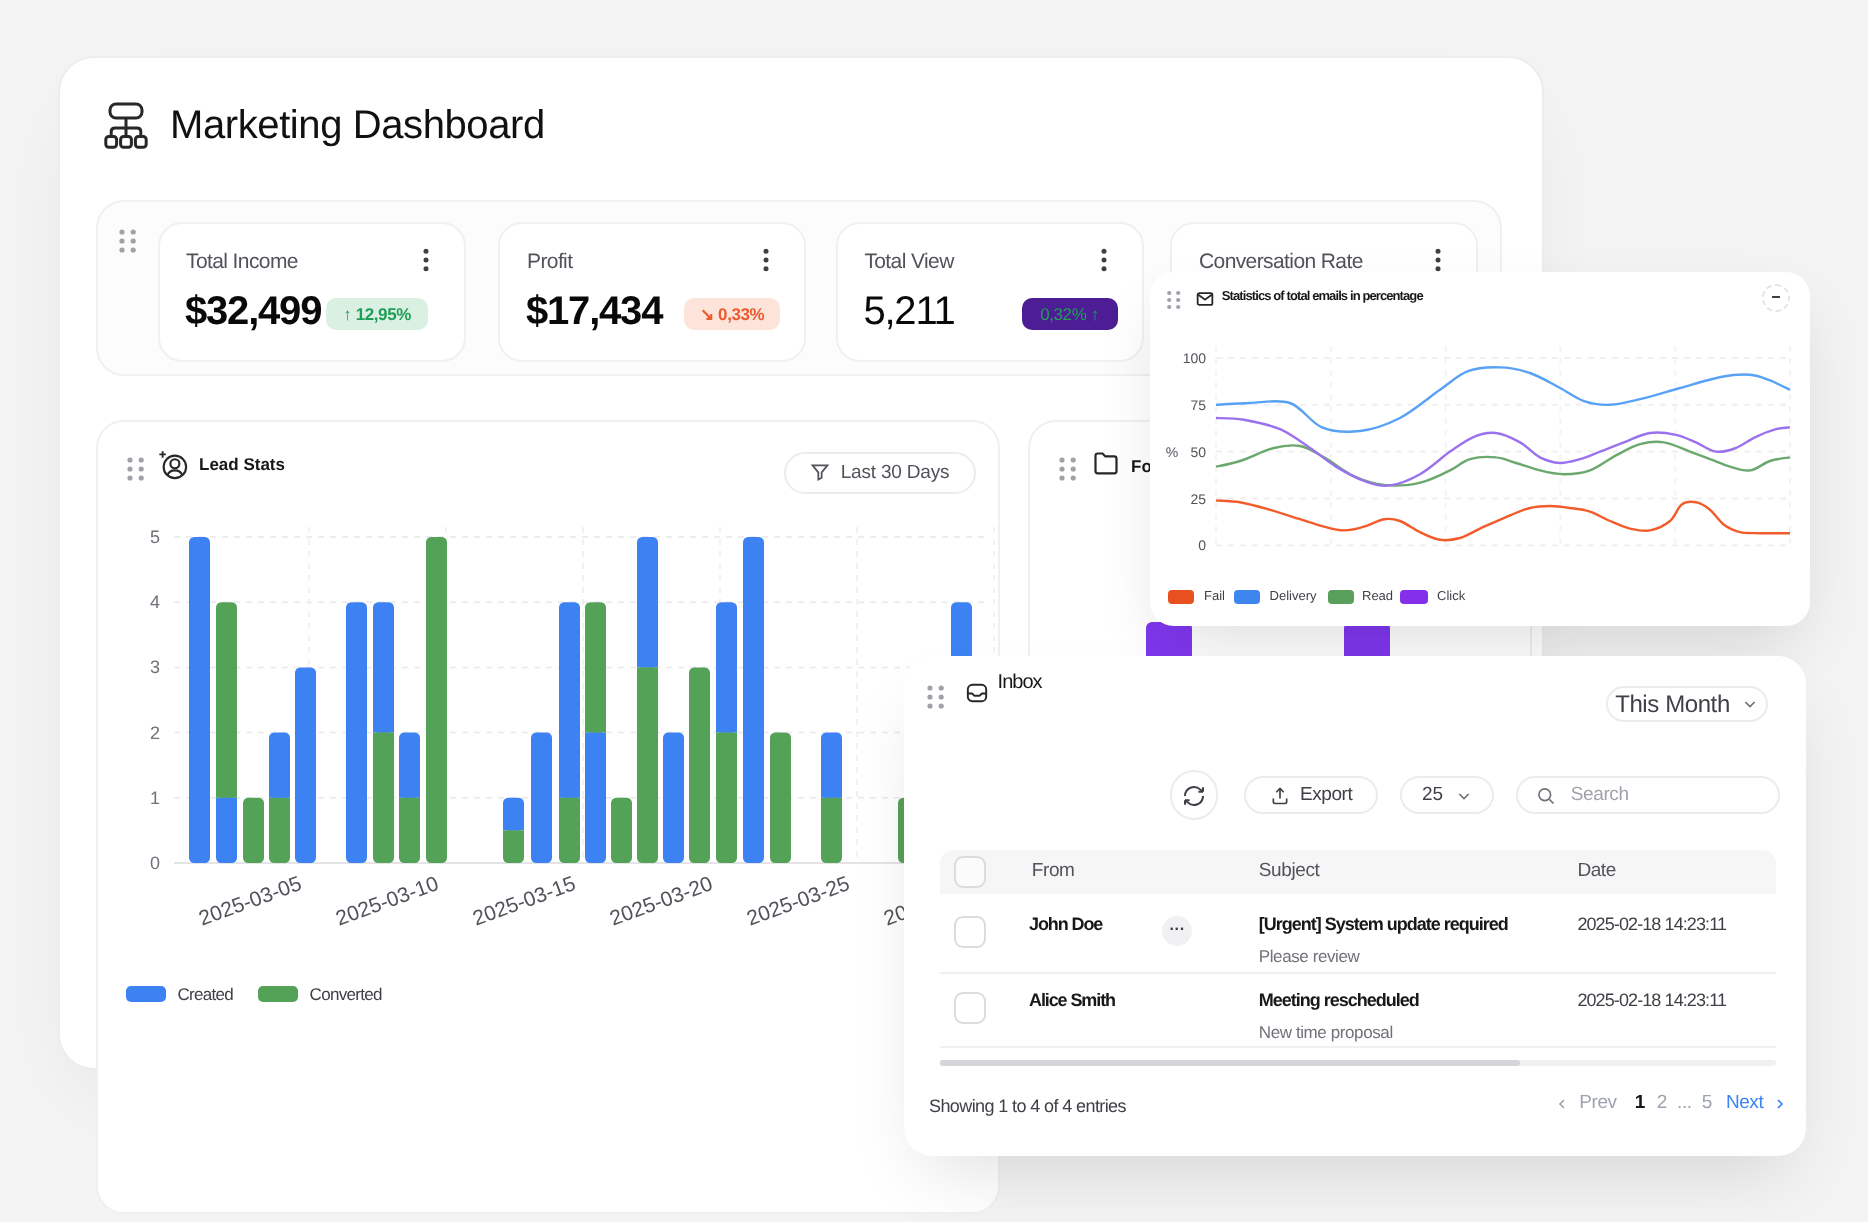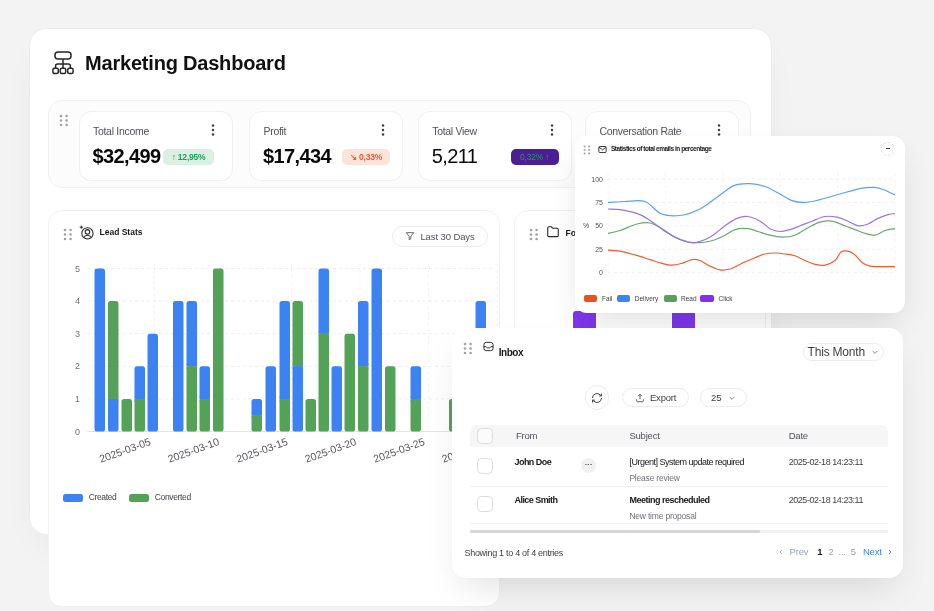--- a/index.html
+++ b/index.html
@@ -12,21 +12,21 @@
 <div class="card" style="left:29px;top:28px;width:743px;height:507px;border-radius:18px;border:1px solid #ededef;box-shadow:0 18px 40px -18px rgba(0,0,0,.10);"></div>
 
 <svg class="abs" style="left:52px;top:51px" width="22" height="24" viewBox="0 0 22 24" fill="none" stroke="#27272a" stroke-width="1.5">
   <rect x="3" y="1" width="16" height="7" rx="3"></rect>
   <path d="M11 8 V17"></path>
   <path d="M3.6 17 V14.8 Q3.6 13 5.6 13 H16.4 Q18.4 13 18.4 14.8 V17"></path>
   <rect x="0.9" y="17.2" width="5.4" height="5.4" rx="1.5"></rect>
   <rect x="8.3" y="17.2" width="5.4" height="5.4" rx="1.5"></rect>
   <rect x="15.7" y="17.2" width="5.4" height="5.4" rx="1.5"></rect>
 </svg>
-<div class="abs" style="left:85px;top:52px;font-size:20px;font-weight:700;color:#111113;letter-spacing:-.2px">Marketing Dashboard</div>
+<div class="abs" style="left:85px;top:52px;font-size:20px;font-weight:400;color:#111113;letter-spacing:-.2px">Marketing Dashboard</div>
 
 <div class="abs" style="left:48px;top:100px;width:703px;height:88px;background:#fcfcfc;border:1px solid #f0f0f2;border-radius:14px"></div>
 <svg class="abs" style="left:58.8px;top:114px" width="10" height="13" viewBox="0 0 10 13" fill="#a1a1aa">
 <circle cx="2" cy="2" r="1.3"></circle>
     <circle cx="7.6" cy="2" r="1.3"></circle>
 <circle cx="2" cy="6.5" r="1.3"></circle>
     <circle cx="7.6" cy="6.5" r="1.3"></circle>
 <circle cx="2" cy="11" r="1.3"></circle>
     <circle cx="7.6" cy="11" r="1.3"></circle>
   </svg>
@@ -160,21 +160,21 @@
       <rect x="361.5" y="187.9" width="10.5" height="2.6" fill="#54a158"></rect>
       <rect x="400.0" y="187.9" width="10.5" height="32.6" rx="2.6" fill="#54a158"></rect>
       <rect x="426.5" y="90.1" width="10.5" height="130.4" rx="2.6" fill="#3d82f2"></rect>
       <text x="102.5" y="233.5" text-anchor="end" font-size="10.5" fill="#52525b" transform="rotate(-20 102.5 233.5)">2025-03-05</text>
       <text x="171" y="233.5" text-anchor="end" font-size="10.5" fill="#52525b" transform="rotate(-20 171 233.5)">2025-03-10</text>
       <text x="239.5" y="233.5" text-anchor="end" font-size="10.5" fill="#52525b" transform="rotate(-20 239.5 233.5)">2025-03-15</text>
       <text x="308" y="233.5" text-anchor="end" font-size="10.5" fill="#52525b" transform="rotate(-20 308 233.5)">2025-03-20</text>
       <text x="376.5" y="233.5" text-anchor="end" font-size="10.5" fill="#52525b" transform="rotate(-20 376.5 233.5)">2025-03-25</text>
       <text x="445" y="233.5" text-anchor="end" font-size="10.5" fill="#52525b" transform="rotate(-20 445 233.5)">2025-03-30</text>
 </svg>
-  <div class="abs" style="left:14.4px;top:281px;display:flex;align-items:flex-end;gap:6px">
+  <div class="abs" style="left:14.4px;top:281px;display:flex;align-items:center;gap:6px">
     <div style="width:19.3px;height:8.2px;border-radius:2.5px;background:#3d82f2"></div>
     <span style="font-size:8.5px;color:#3f3f46;letter-spacing:-.35px">Created</span>
     <div style="width:19.3px;height:8.2px;border-radius:2.5px;background:#54a158;margin-left:7px"></div>
     <span style="font-size:8.5px;color:#3f3f46;letter-spacing:-.35px">Converted</span>
   </div>
 </div>
 
 <div class="card" style="left:514px;top:210px;width:252px;height:307px;border:1px solid #f0f0f2;border-radius:14px;overflow:hidden">
   <svg class="abs" style="left:13.5px;top:17px" width="10" height="13" viewBox="0 0 10 13" fill="#a1a1aa">
 <circle cx="2" cy="2" r="1.3"></circle>
@@ -247,21 +247,21 @@
       <circle cx="7.6" cy="2" r="1.3"></circle>
 <circle cx="2" cy="6.5" r="1.3"></circle>
       <circle cx="7.6" cy="6.5" r="1.3"></circle>
 <circle cx="2" cy="11" r="1.3"></circle>
       <circle cx="7.6" cy="11" r="1.3"></circle>
     </svg>
   <svg class="abs" style="left:30.5px;top:13.2px" width="11" height="11" viewBox="0 0 24 24" fill="none" stroke="#27272a" stroke-width="2.1">
     <rect x="2" y="3" width="20" height="18" rx="5"></rect>
     <path d="M2 12.5h4.5c1.5 0 1.2 2.5 3 2.5h5c1.8 0 1.5-2.5 3-2.5H22"></path>
   </svg>
-  <div class="abs" style="left:46.8px;top:19px;font-size:10px;font-weight:700;color:#18181b;letter-spacing:-.5px">Inbox</div>
+  <div class="abs" style="left:46.8px;top:8px;font-size:10px;font-weight:400;color:#18181b;letter-spacing:-.5px">Inbox</div>
   <div class="pill" style="left:350.5px;top:15.2px;width:81.5px;height:17.5px;gap:6px">
     <span style="font-size:12px;color:#3f3f46;letter-spacing:-.2px">This Month</span>
     <svg width="8" height="8" viewBox="0 0 24 24" fill="none" stroke="#71717a" stroke-width="2.5">
         <path d="M5 9l7 7 7-7"></path>
       </svg>
   </div>
 
   <div class="pill" style="left:132.6px;top:57.3px;width:24.7px;height:24.7px">
     <svg width="12" height="12" viewBox="0 0 24 24" fill="none" stroke="#3f3f46" stroke-width="2">
       <path d="M21 12a9 9 0 0 1-15.3 6.4L3 16.2"></path>
@@ -276,35 +276,42 @@
         <path d="M4 15v4a2 2 0 0 0 2 2h12a2 2 0 0 0 2-2v-4"></path>
       </svg>
     <span style="font-size:9.5px;color:#3f3f46;letter-spacing:-.2px">Export</span>
   </div>
   <div class="pill" style="left:247.5px;top:60.3px;width:47.5px;height:19px;gap:6px">
     <span style="font-size:9.5px;color:#3f3f46">25</span>
     <svg width="8" height="8" viewBox="0 0 24 24" fill="none" stroke="#71717a" stroke-width="2.5">
         <path d="M5 9l7 7 7-7"></path>
       </svg>
   </div>
+  <div class="pill" style="left:306.4px;top:60.3px;width:132px;height:19px;justify-content:flex-start;padding-left:9px;gap:7px">
+    <svg width="10" height="10" viewBox="0 0 24 24" fill="none" stroke="#71717a" stroke-width="2">
+        <circle cx="10.5" cy="10.5" r="7"></circle>
+        <path d="M21 21l-5-5"></path>
+      </svg>
+    <span style="font-size:9.5px;color:#a1a1aa;letter-spacing:-.2px">Search</span>
+  </div>
 
   <div class="abs" style="left:18px;top:96.9px;width:418px;height:22px;background:#f6f6f7;border-radius:7px 7px 0 0"></div>
   <div class="abs" style="left:24.9px;top:99.9px;width:16px;height:16px;background:#fbfbfc;border:1px solid #dcdce0;border-radius:4.5px"></div>
   <div class="abs" style="left:63.9px;top:102.4px;font-size:9.5px;color:#52525b;letter-spacing:-.2px">From</div>
   <div class="abs" style="left:177.4px;top:102.4px;font-size:9.5px;color:#52525b;letter-spacing:-.2px">Subject</div>
   <div class="abs" style="left:336.7px;top:102.4px;font-size:9.5px;color:#52525b;letter-spacing:-.2px">Date</div>
 
   <div class="abs" style="left:18px;top:157.8px;width:418px;height:1px;background:#f0f0f2"></div>
   <div class="abs" style="left:18px;top:195.3px;width:418px;height:1px;background:#f0f0f2"></div>
 
   <div class="abs" style="left:24.9px;top:130.3px;width:16px;height:16px;background:#fff;border:1px solid #dcdce0;border-radius:4.5px"></div>
   <div class="abs" style="left:62.5px;top:129.2px;font-size:9px;font-weight:700;color:#18181b;letter-spacing:-.55px">John Doe</div>
   <div class="abs" style="left:128.7px;top:129.5px;width:15.6px;height:15.6px;background:#f1f1f3;border-radius:50%"></div>
   <div class="abs" style="left:132.7px;top:133.3px;color:#3f3f46;font-size:8px;font-weight:700;letter-spacing:.4px;line-height:4px">...</div>
-  <div class="abs" style="left:177.4px;top:128.6px;font-size:9px;font-weight:400;color:#18181b;letter-spacing:-.5px">[Urgent] System update required</div>
+  <div class="abs" style="left:177.4px;top:128.6px;font-size:9px;font-weight:700;color:#18181b;letter-spacing:-.5px">[Urgent] System update required</div>
   <div class="abs" style="left:177.4px;top:145px;font-size:8.5px;color:#71717a;letter-spacing:-.2px">Please review</div>
   <div class="abs" style="left:336.7px;top:129.4px;font-size:9px;color:#3f3f46;letter-spacing:-.45px">2025-02-18 14:23:11</div>
 
   <div class="abs" style="left:24.9px;top:167.8px;width:16px;height:16px;background:#fff;border:1px solid #dcdce0;border-radius:4.5px"></div>
   <div class="abs" style="left:62.5px;top:167.2px;font-size:9px;font-weight:700;color:#18181b;letter-spacing:-.55px">Alice Smith</div>
   <div class="abs" style="left:177.4px;top:166.6px;font-size:9px;font-weight:700;color:#18181b;letter-spacing:-.5px">Meeting rescheduled</div>
   <div class="abs" style="left:177.4px;top:183px;font-size:8.5px;color:#71717a;letter-spacing:-.2px">New time proposal</div>
   <div class="abs" style="left:336.7px;top:167.4px;font-size:9px;color:#3f3f46;letter-spacing:-.45px">2025-02-18 14:23:11</div>
 
   <div class="abs" style="left:18px;top:201.6px;width:418px;height:3.5px;background:#f1f1f3;border-radius:2px"></div>

